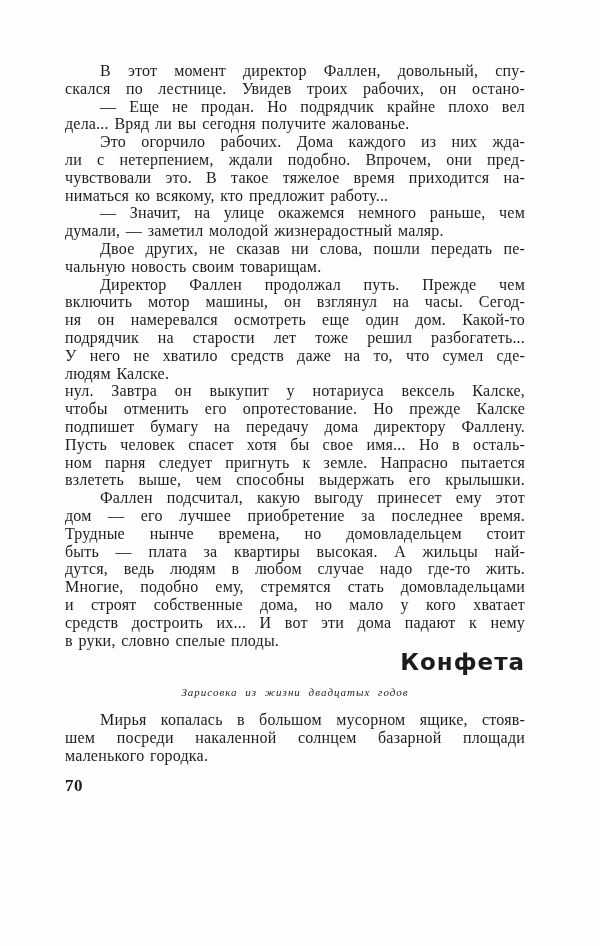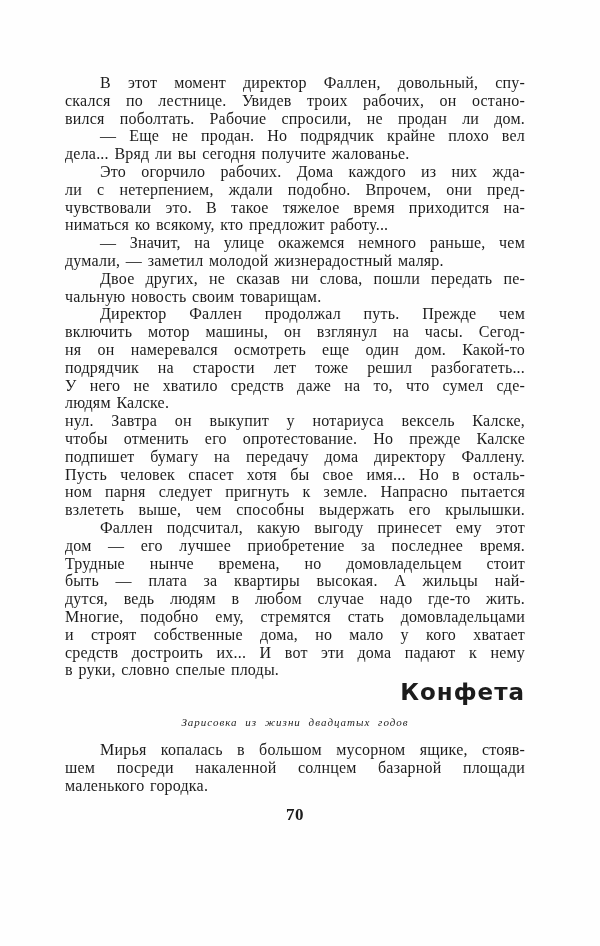--- a/index.html
+++ b/index.html
@@ -19,21 +19,21 @@
   .page{
     position:absolute;
     left:0; top:0;
     width:600px;
     height:946px;
     background:var(--paper);
   }
   .text-col{
     position:absolute;
     left:65px;
-    top:74px;
+    top:62px;
     width:460px;
   }
   
   .ln{
     font-size:16px;
     line-height:17.8px;
     height:17.8px;
     text-align:justify;
     text-align-last:justify;
     word-spacing:1.5px;
@@ -62,37 +62,36 @@
     line-height:20px;
     letter-spacing:1px;
     word-spacing:4px;
   }
   .story-open{
     margin-top:9px;
     font-family:Liberation Serif, serif;
   }
   .page-number{
     margin-top:11px;
-    text-align:center;
+    text-align:left;
     font-size:17px;
     line-height:20px;
     font-weight:bold;
     letter-spacing:0.5px;
   }
 </style>
 </head>
 <body>
 
 <div class="page">
   <div class="text-col">
 
     <div>
         <div class="ln ind">В этот момент директор Фаллен, довольный, спу-</div>
         <div class="ln">скался по лестнице. Увидев троих рабочих, он остано-</div>
-        <div class="ln">вился поболтать. Рабочие спросили, не продан ли дом.</div>
         <div class="ln ind">— Еще не продан. Но подрядчик крайне плохо вел</div>
         <div class="ln nofill">дела... Вряд ли вы сегодня получите жалованье.</div>
         <div class="ln ind">Это огорчило рабочих. Дома каждого из них жда-</div>
         <div class="ln">ли с нетерпением, ждали подобно. Впрочем, они пред-</div>
         <div class="ln">чувствовали это. В такое тяжелое время приходится на-</div>
         <div class="ln nofill">ниматься ко всякому, кто предложит работу...</div>
         <div class="ln ind">— Значит, на улице окажемся немного раньше, чем</div>
         <div class="ln nofill">думали, — заметил молодой жизнерадостный маляр.</div>
         <div class="ln ind">Двое других, не сказав ни слова, пошли передать пе-</div>
         <div class="ln nofill">чальную новость своим товарищам.</div>

